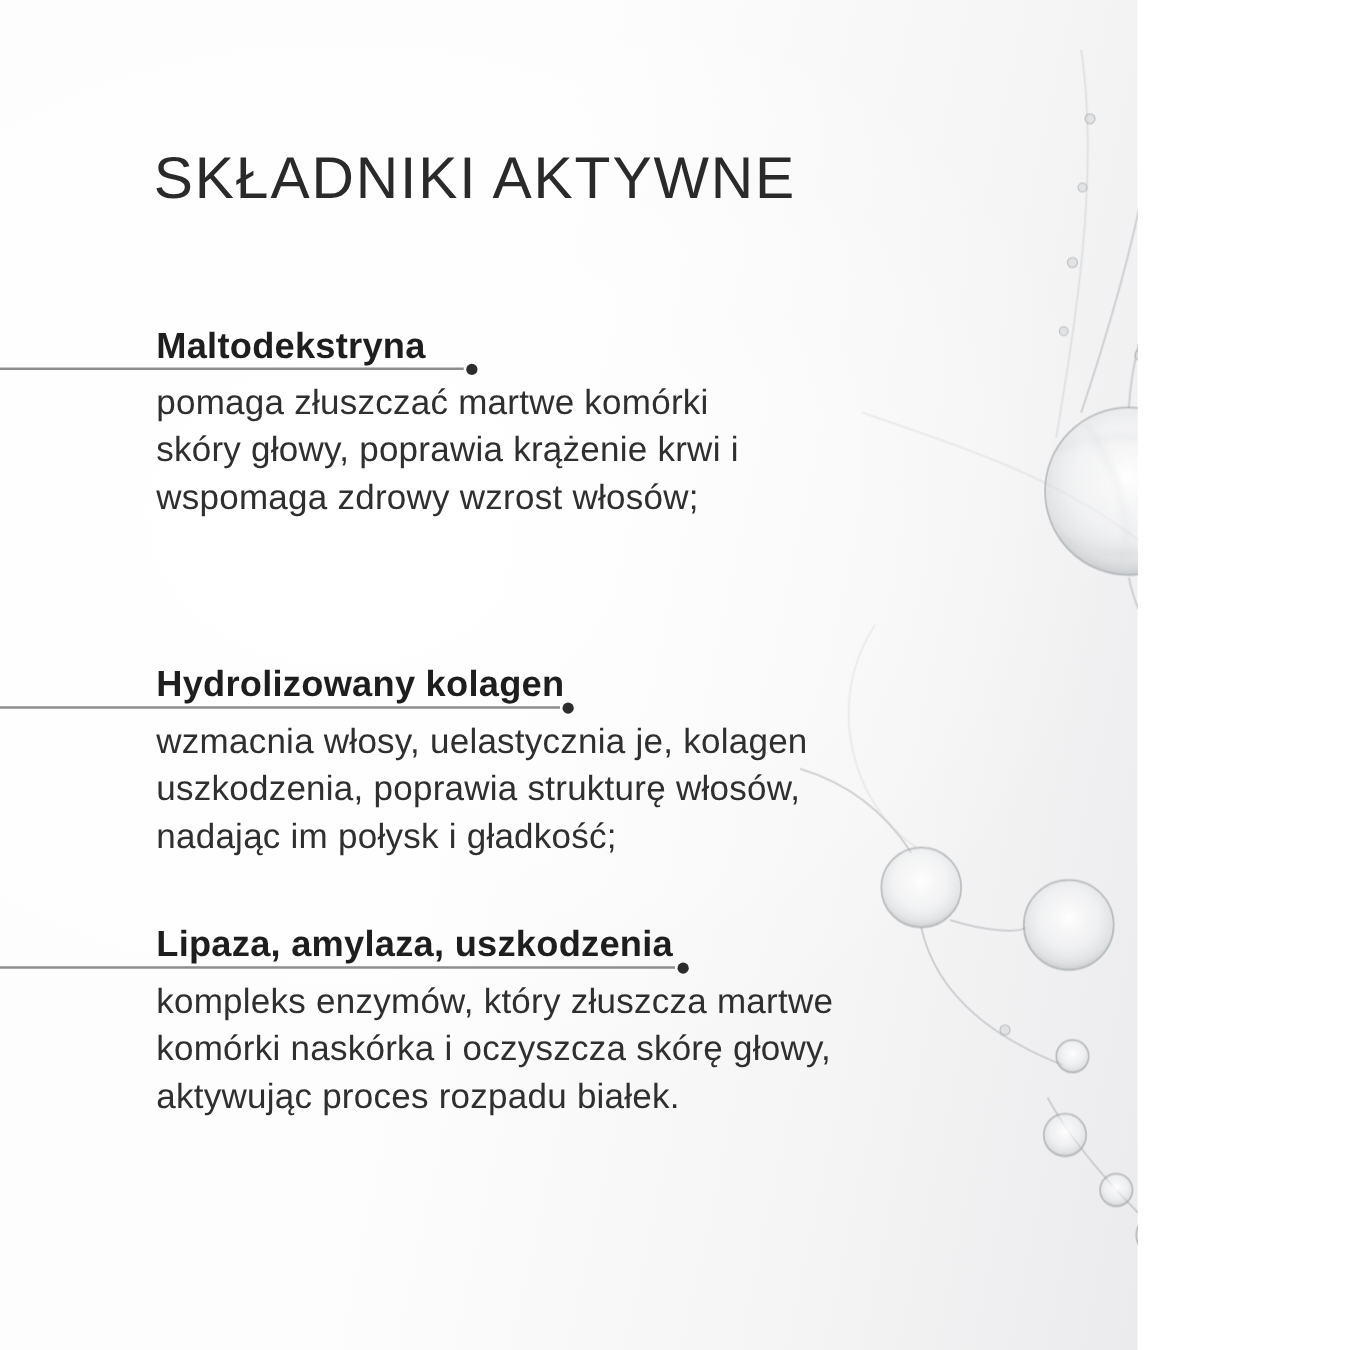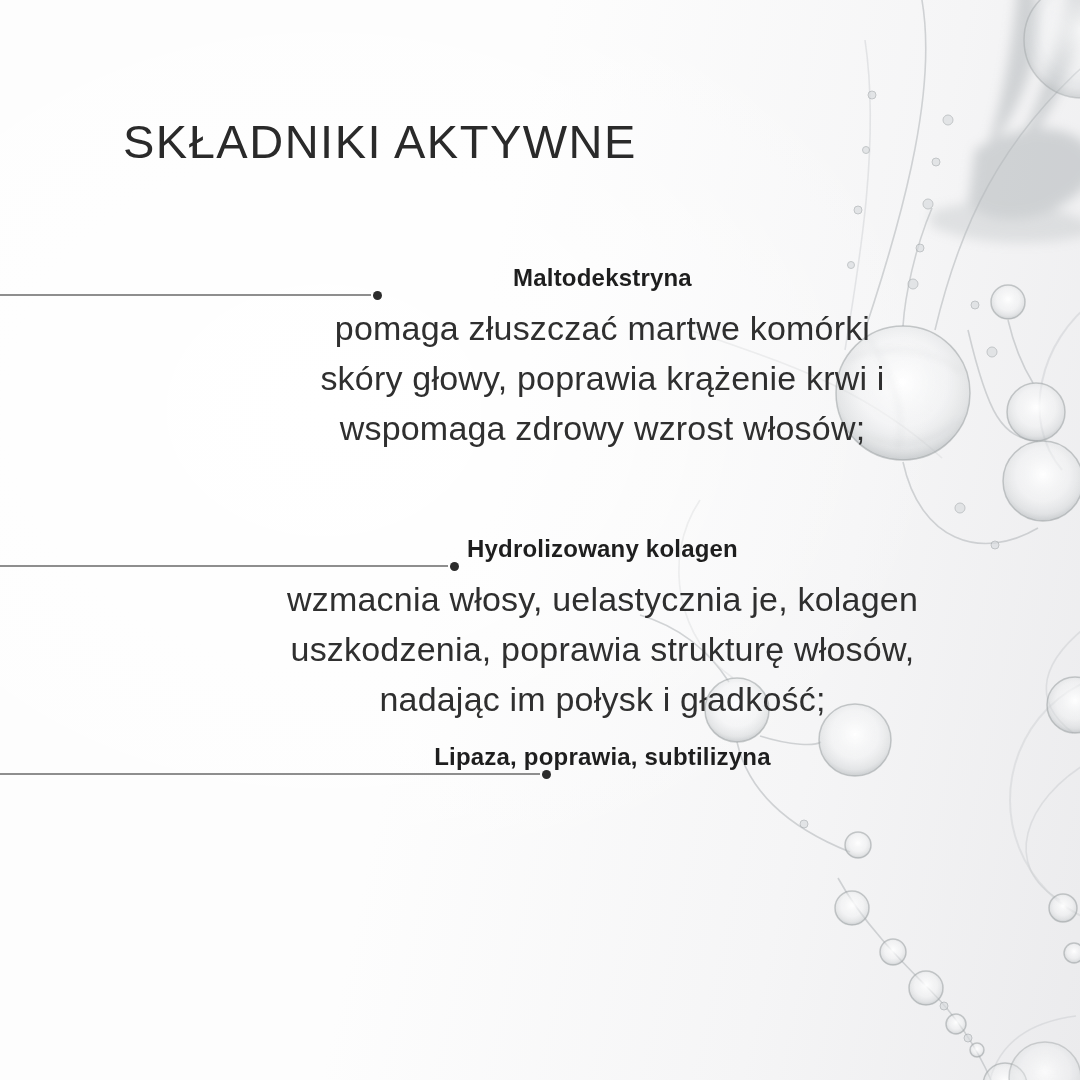--- a/index.html
+++ b/index.html
@@ -1,36 +1,35 @@
 <!DOCTYPE html>
 <html><head>
 <meta charset="utf-8">
 <style>
   html,body{margin:0;padding:0;background:#ffffff;}
   .page{
-    position:relative;width:1080px;height:1080px;overflow:hidden;
+    position:relative;width:910px;height:1080px;overflow:hidden;
     font-family:"Liberation Sans",sans-serif;
     background:
       radial-gradient(ellipse 900px 720px at 30% 38%, rgba(255,255,255,1) 0%, rgba(255,255,255,0) 70%),
       linear-gradient(102deg,#fdfdfd 42%,#f5f5f6 74%,#ebebed 100%);
-    text-align: center;
   }
   .bg{position:absolute;inset:0;}
   .bg svg{position:absolute;left:0;top:0;}
   .title{
     position:absolute;left:123px;top:114px;margin:0;
     font-size:47px;font-weight:300;letter-spacing:1.5px;color:#2a2a2a;white-space:nowrap;
   }
   .ing{position:absolute;left:0;width:100%;}
   .s1{top:261px}.s2{top:532px}.s3{top:740px}
-  .hd{margin:0 0 0 125px;font-size:24px;line-height:33px;font-weight:700;color:#1e1e1e;letter-spacing:.2px;}
+  .hd{margin:0 0 0 125px;font-size:29px;line-height:33px;font-weight:700;color:#1e1e1e;letter-spacing:.2px;}
   .rule{position:relative;height:2px;background:#8e8e8e;}
   .r1{width:371px}.r2{width:448px}.r3{width:540px}
   .dot{position:absolute;top:-3.5px;right:-11px;width:9px;height:9px;border-radius:50%;background:#2c2c2c;}
-  .desc{margin:7px 0 0 125px;font-size:34px;line-height:50px;color:#2f2f2f;letter-spacing:.2px;white-space:pre-line;}
+  .desc{margin:7px 0 0 125px;font-size:28px;line-height:38px;color:#2f2f2f;letter-spacing:.2px;white-space:pre-line;}
 </style>
 </head>
 <body>
 
 <div class="page">
 
   <div class="bg">
     <svg width="1080" height="1080" viewBox="0 0 1080 1080" xmlns="http://www.w3.org/2000/svg">
       <defs>
         <radialGradient id="dropGrad" cx="0.5" cy="0.42" r="0.6">
@@ -139,19 +138,22 @@
     <h2 class="hd">Hydrolizowany kolagen</h2>
     <div class="rule r2">
       <span class="dot"></span>
     </div>
     <p class="desc">wzmacnia włosy, uelastycznia je, kolagen
 uszkodzenia, poprawia strukturę włosów,
 nadając im połysk i gładkość;</p>
   </section>
 
   <section class="ing s3">
-    <h2 class="hd">Lipaza, poprawia, subtilizyna</h2>
+    <h2 class="hd">Lipaza, amylaza, uszkodzenia</h2>
     <div class="rule r3">
       <span class="dot"></span>
     </div>
+    <p class="desc">kompleks enzymów, który złuszcza martwe
+komórki naskórka i oczyszcza skórę głowy,
+aktywując proces rozpadu białek.</p>
   </section>
 
 </div>
 
 </body></html>

